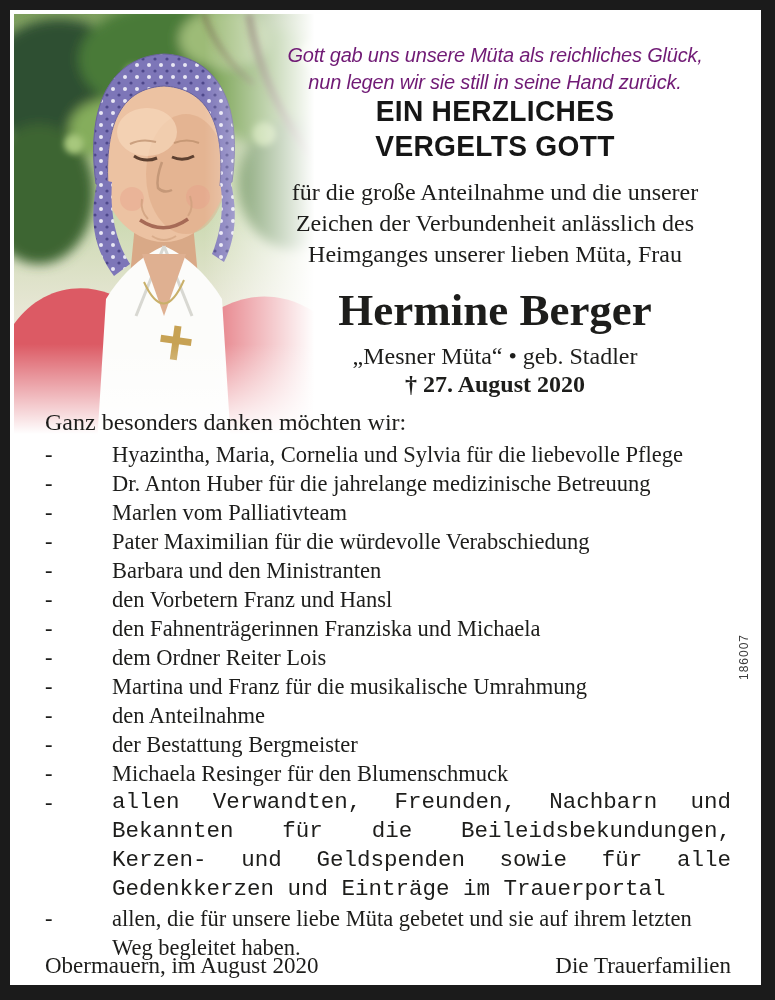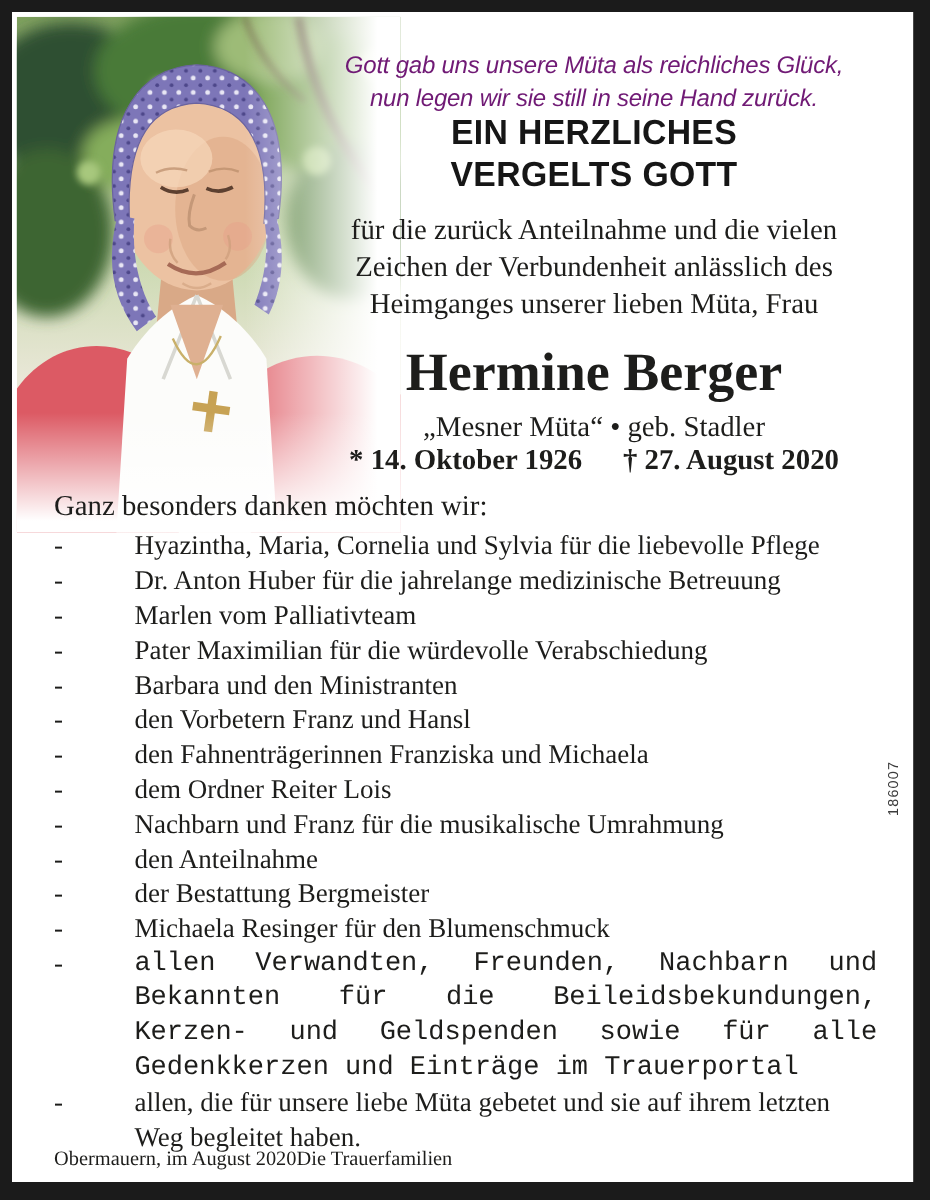--- a/index.html
+++ b/index.html
@@ -24,21 +24,21 @@
   .dates{display:flex;justify-content:center;gap:34px;font-weight:bold;font-size:24px;line-height:28px;}
 
   .thanks-intro{position:absolute;left:35px;top:397px;font-size:24px;line-height:30px;}
   .thanks-list{position:absolute;left:35px;top:430px;width:686px;font-size:22.5px;line-height:29px;}
   .titem{display:flex;}
   .titem .dash{flex:0 0 20px;}
   .titem .txt{flex:1;margin-left:47px;}
   .titem:nth-of-type(13) .txt{text-align:justify;font-family:Liberation Mono, monospace;}
 
   .footer{position:absolute;left:35px;top:942px;width:686px;display:flex;
-          font-size:17px;line-height:28px;}
+          justify-content:space-between;font-size:23px;line-height:28px;}
   .footer .sig{font-weight:normal;}
 
   .printnum{position:absolute;left:705px;top:639px;width:60px;height:16px;text-align:center;
             transform:rotate(-90deg);font-family:"Liberation Sans",sans-serif;font-size:12px;
             color:#3c3c3c;letter-spacing:1px;}
 </style>
 </head>
 <body>
 
 <div class="page">
@@ -134,30 +134,29 @@
       <div>Gott gab uns unsere Müta als reichliches Glück,</div>
       <div>nun legen wir sie still in seine Hand zurück.</div>
     </div>
 
     <div class="heading">
       <div>EIN HERZLICHES</div>
       <div>VERGELTS GOTT</div>
     </div>
 
     <div class="intro">
-      <div>für die zurück Anteilnahme und die vielen</div>
+      <div>für die große Anteilnahme und die unserer</div>
       <div>Zeichen der Verbundenheit anlässlich des</div>
       <div>Heimganges unserer lieben Müta, Frau</div>
     </div>
 
     <div class="name-col">
       <div class="name">Hermine Berger</div>
       <div class="nickname">„Mesner Müta“ • geb. Stadler</div>
       <div class="dates">
-        <span>* 14. Oktober 1926</span>
         <span>† 27. August 2020</span>
       </div>
     </div>
 
     <div class="thanks-intro">Ganz besonders danken möchten wir:</div>
 
     <div class="thanks-list">
 
     <div class="titem">
           <span class="dash">-</span>
@@ -186,21 +185,21 @@
         <div class="titem">
           <span class="dash">-</span>
           <span class="txt">den Fahnenträgerinnen Franziska und Michaela</span>
         </div>
         <div class="titem">
           <span class="dash">-</span>
           <span class="txt">dem Ordner Reiter Lois</span>
         </div>
         <div class="titem">
           <span class="dash">-</span>
-          <span class="txt">Nachbarn und Franz für die musikalische Umrahmung</span>
+          <span class="txt">Martina und Franz für die musikalische Umrahmung</span>
         </div>
         <div class="titem">
           <span class="dash">-</span>
           <span class="txt">den Anteilnahme</span>
         </div>
         <div class="titem">
           <span class="dash">-</span>
           <span class="txt">der Bestattung Bergmeister</span>
         </div>
         <div class="titem">

